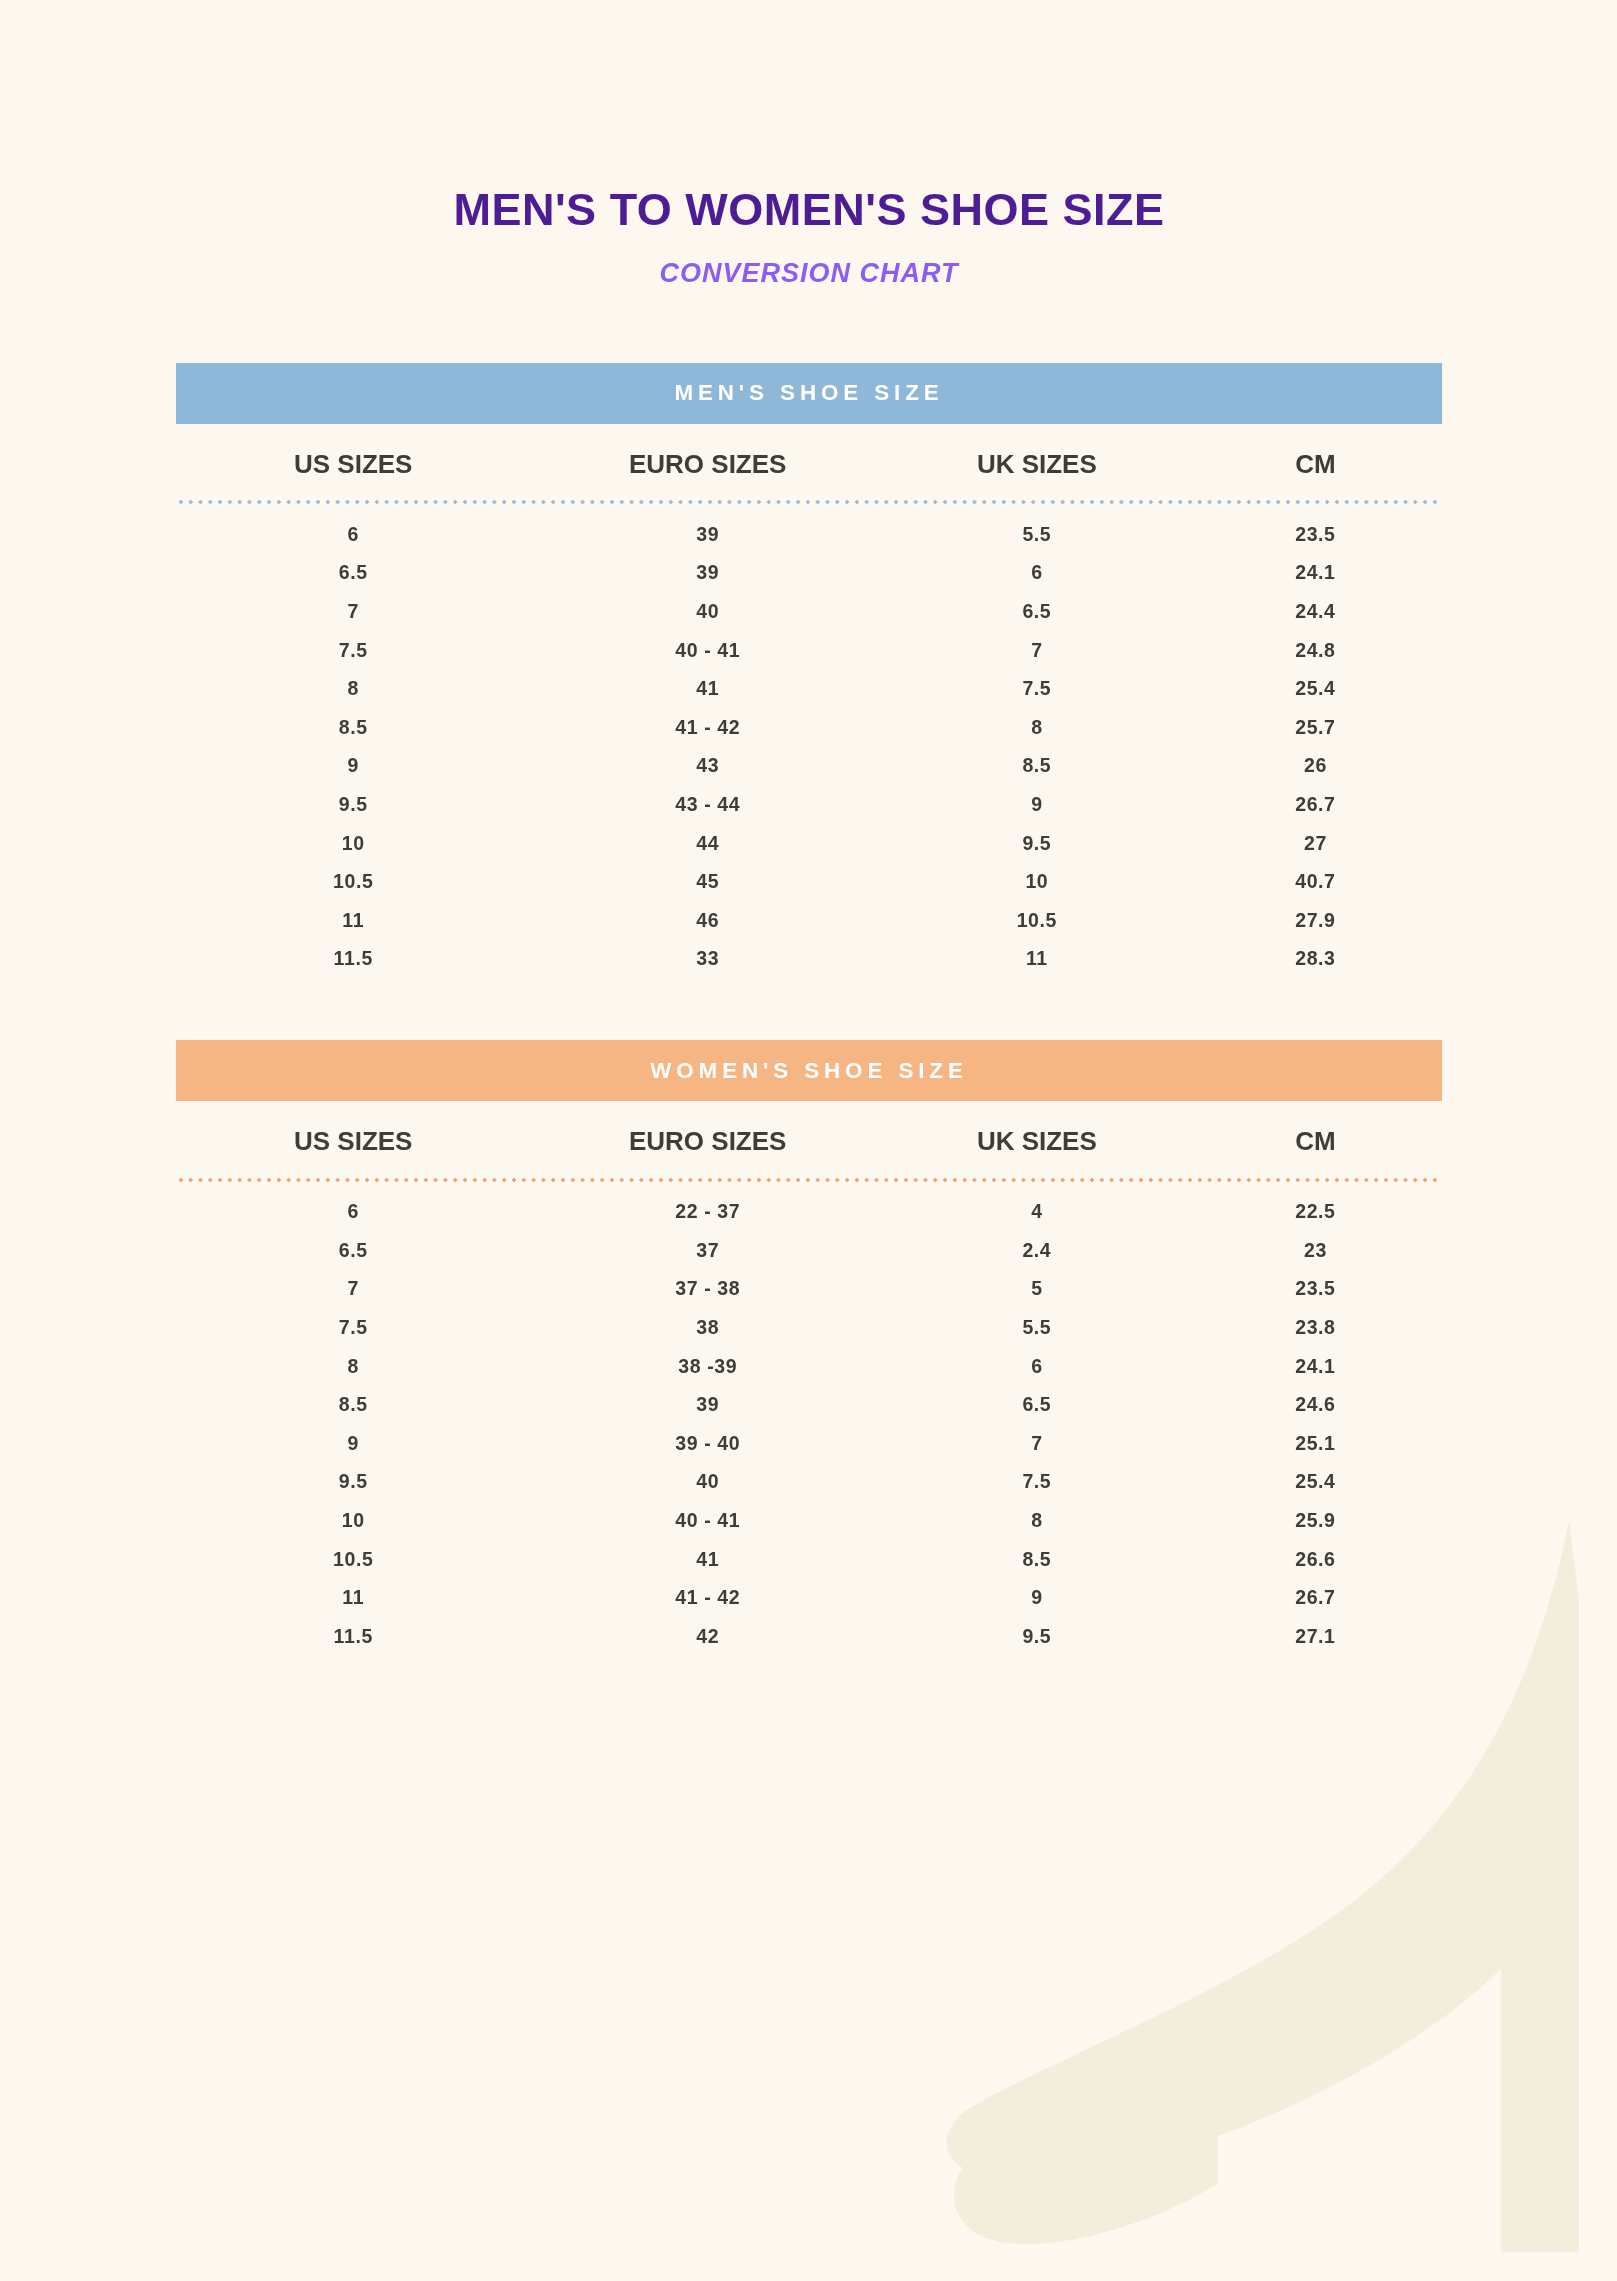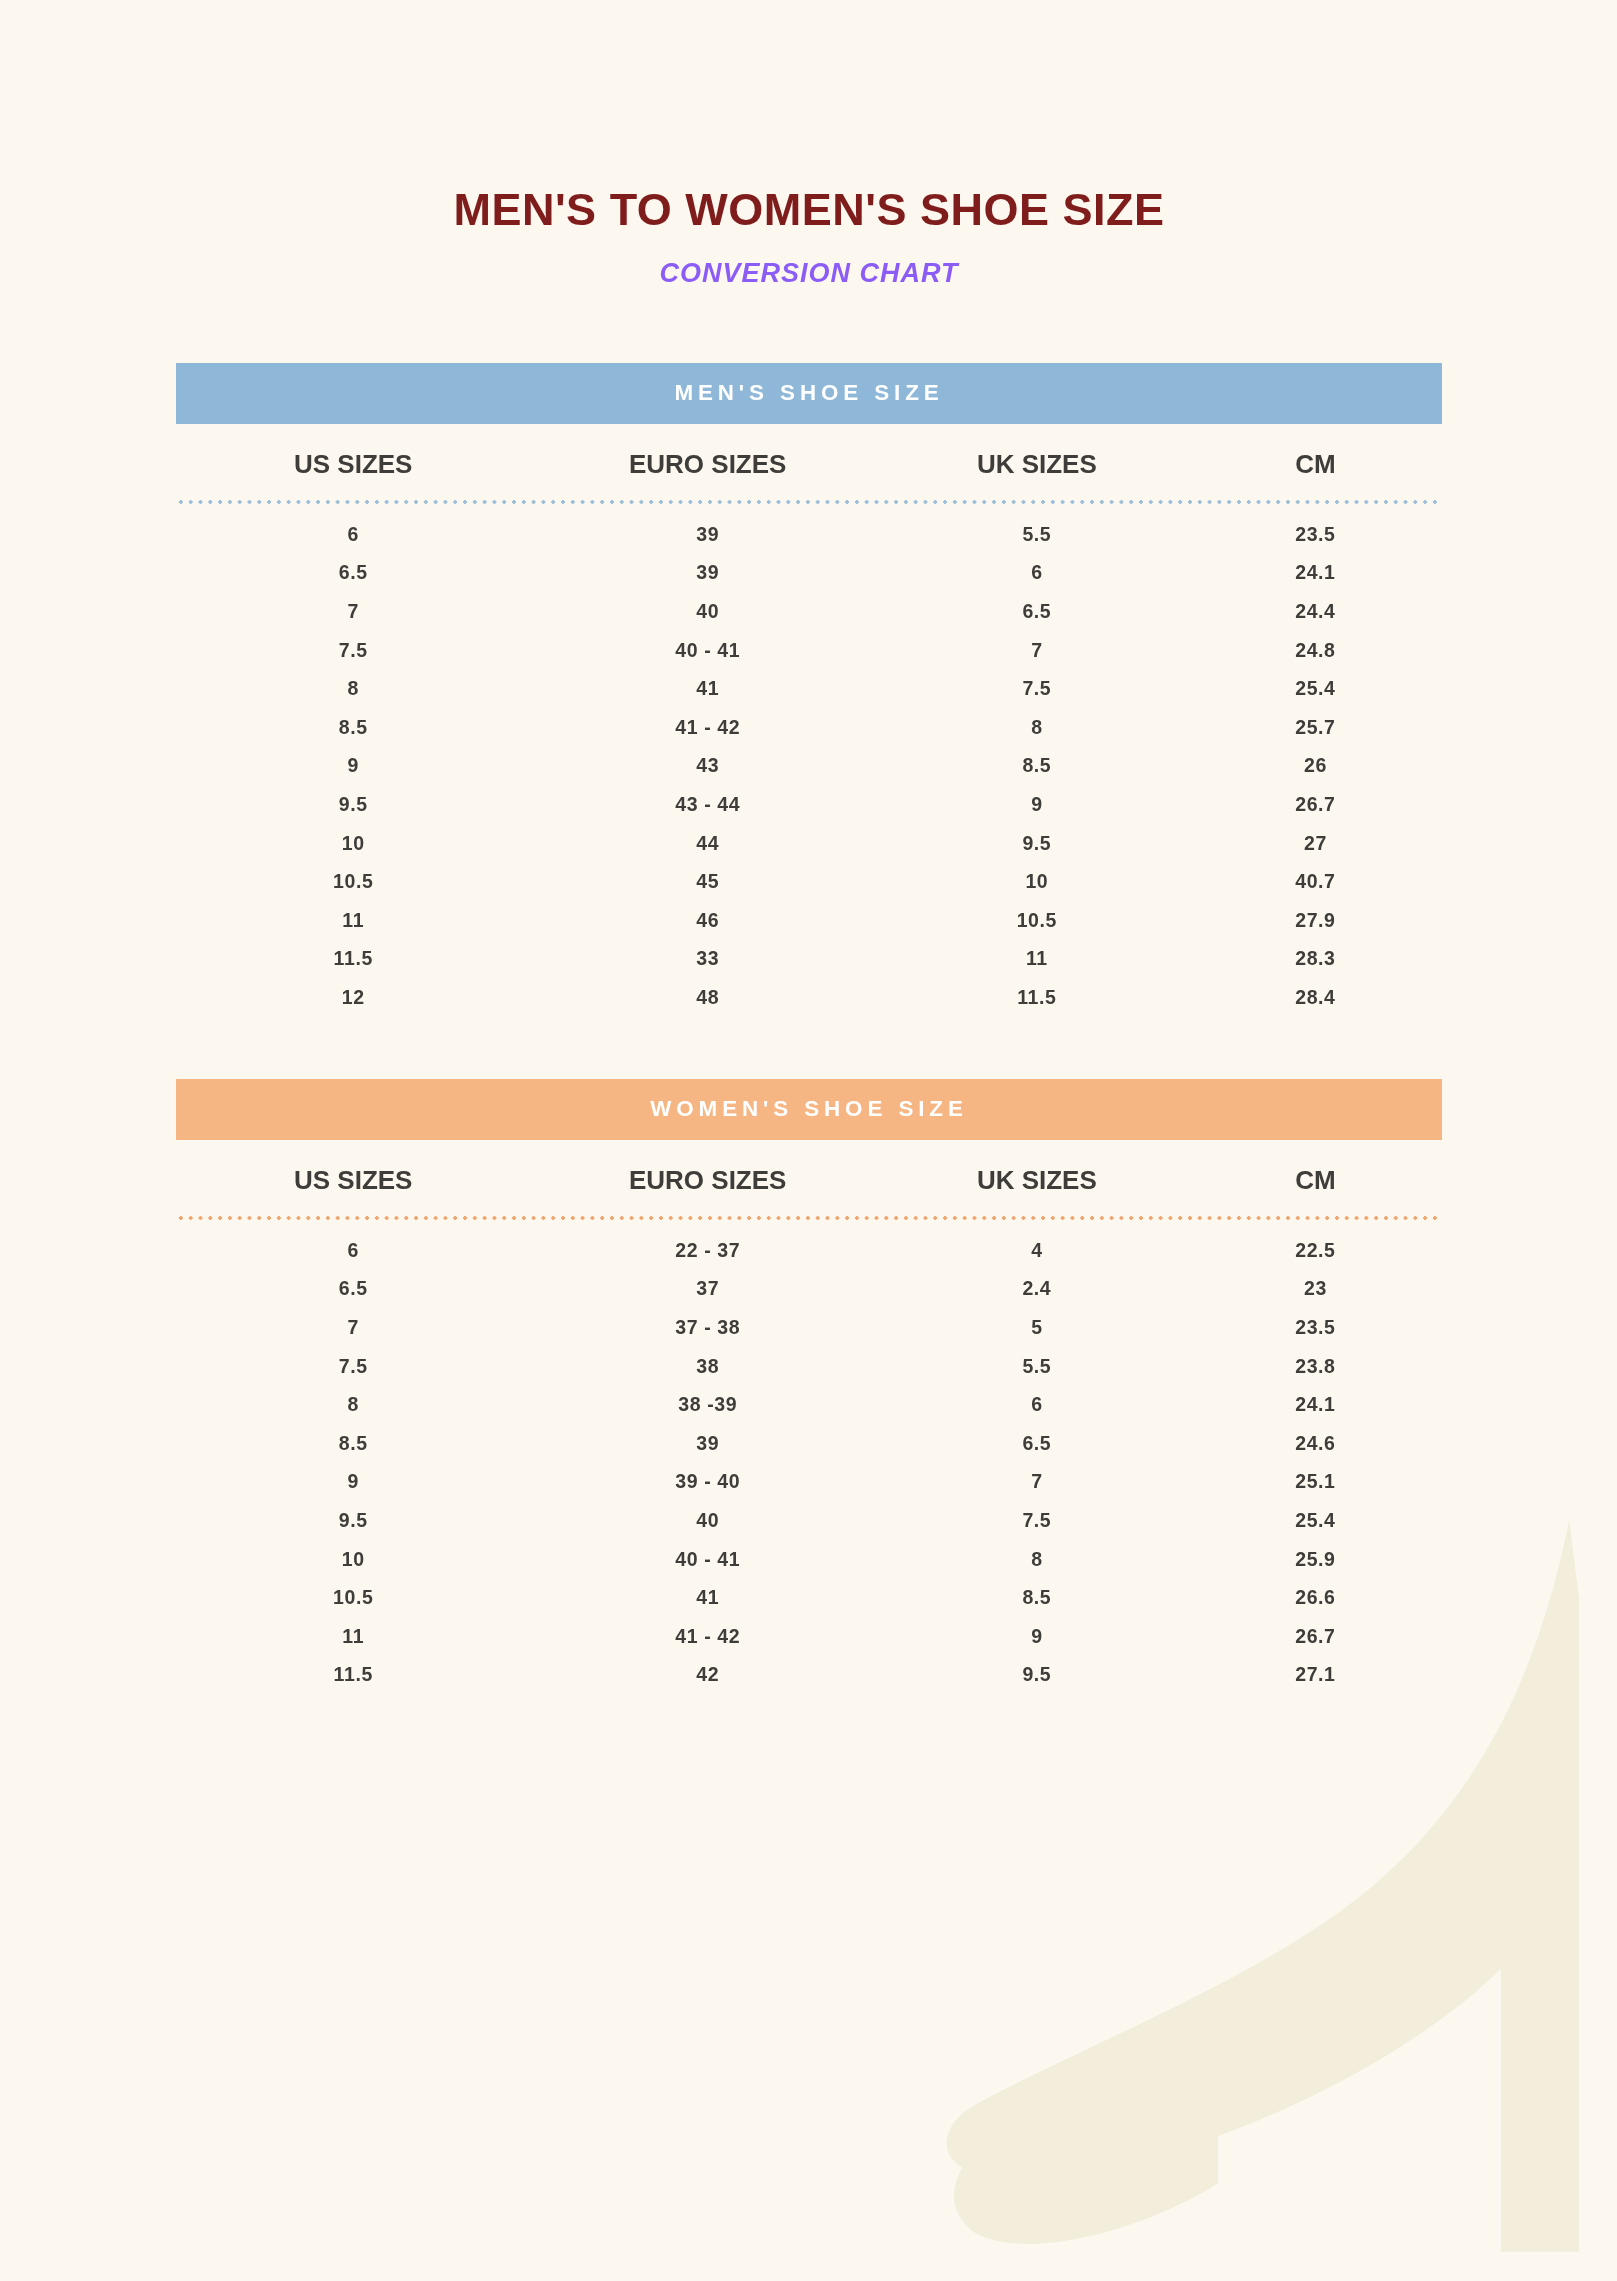--- a/index.html
+++ b/index.html
@@ -27,21 +27,21 @@
   #page {
     position: relative;
     z-index: 1;
     width: 1618px;
     padding: 0 176px;
   }
 
   .title {
     margin-top: 185px;
     text-align: center;
-    color: #7f1d1d;
+    color: #4c1d95;
     font-size: 45px;
     font-weight: bold;
     letter-spacing: 0.5px;
     line-height: 1.1;
   }
   .subtitle {
     margin-top: 23.4px;
     text-align: center;
     color: #8b5cf6;
     font-size: 27px;
@@ -210,26 +210,20 @@
             <td>46</td>
             <td>10.5</td>
             <td>27.9</td>
           </tr>
         <tr>
             <td>11.5</td>
             <td>33</td>
             <td>11</td>
             <td>28.3</td>
           </tr>
-        <tr>
-            <td>12</td>
-            <td>48</td>
-            <td>11.5</td>
-            <td>28.4</td>
-          </tr>
       </tbody>
     </table>
   </div>
 
   <div class="section women">
     <div class="band women">WOMEN'S SHOE SIZE</div>
     <table class="size-table">
       <colgroup>
           <col class="c1">
           <col class="c2">

